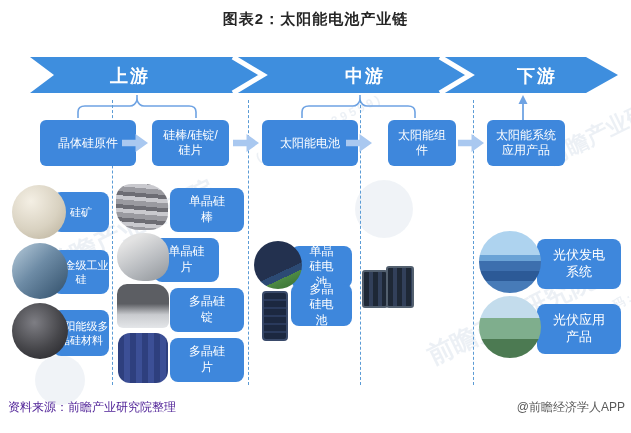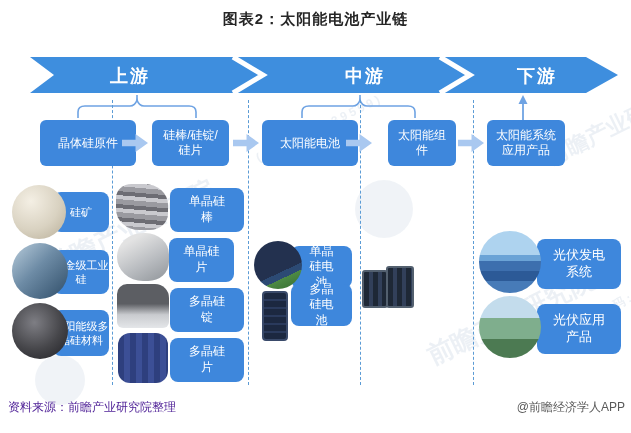--- a/index.html
+++ b/index.html
@@ -123,21 +123,21 @@
   <div class="photo circ ph-metsi" style="left:12px;top:243px;width:56px;height:56px;"></div>
   <div class="tag f11" style="left:53px;top:250px;width:56px;height:44px;">冶金级工业硅</div>
 
   <div class="photo circ ph-chunks" style="left:12px;top:303px;width:56px;height:56px;"></div>
   <div class="tag f11" style="left:53px;top:310px;width:56px;height:46px;">太阳能级多晶硅材料</div>
 
   <div class="photo ph-rods" style="left:116px;top:184px;width:52px;height:46px;"></div>
   <div class="tag f12" style="left:170px;top:188px;width:74px;height:44px;">单晶硅棒</div>
 
   <div class="photo ph-wafers" style="left:117px;top:233px;width:52px;height:48px;"></div>
-  <div class="tag f12" style="left:169px;top:238px;width:65px;height:44px;">单晶硅片</div>
+  <div class="tag f12" style="left:154px;top:238px;width:65px;height:44px;">单晶硅片</div>
 
   <div class="photo ph-ingot" style="left:117px;top:284px;width:52px;height:44px;"></div>
   <div class="tag f12" style="left:170px;top:288px;width:74px;height:44px;">多晶硅锭</div>
 
   <div class="photo ph-bluewafer" style="left:118px;top:333px;width:50px;height:50px;"></div>
   <div class="tag f12" style="left:170px;top:338px;width:74px;height:44px;">多晶硅片</div>
 
   <div class="photo circ ph-monocell" style="left:254px;top:241px;width:48px;height:48px;"></div>
   <div class="tag f12" style="left:291px;top:246px;width:61px;height:42px;">单晶硅电池</div>
 

